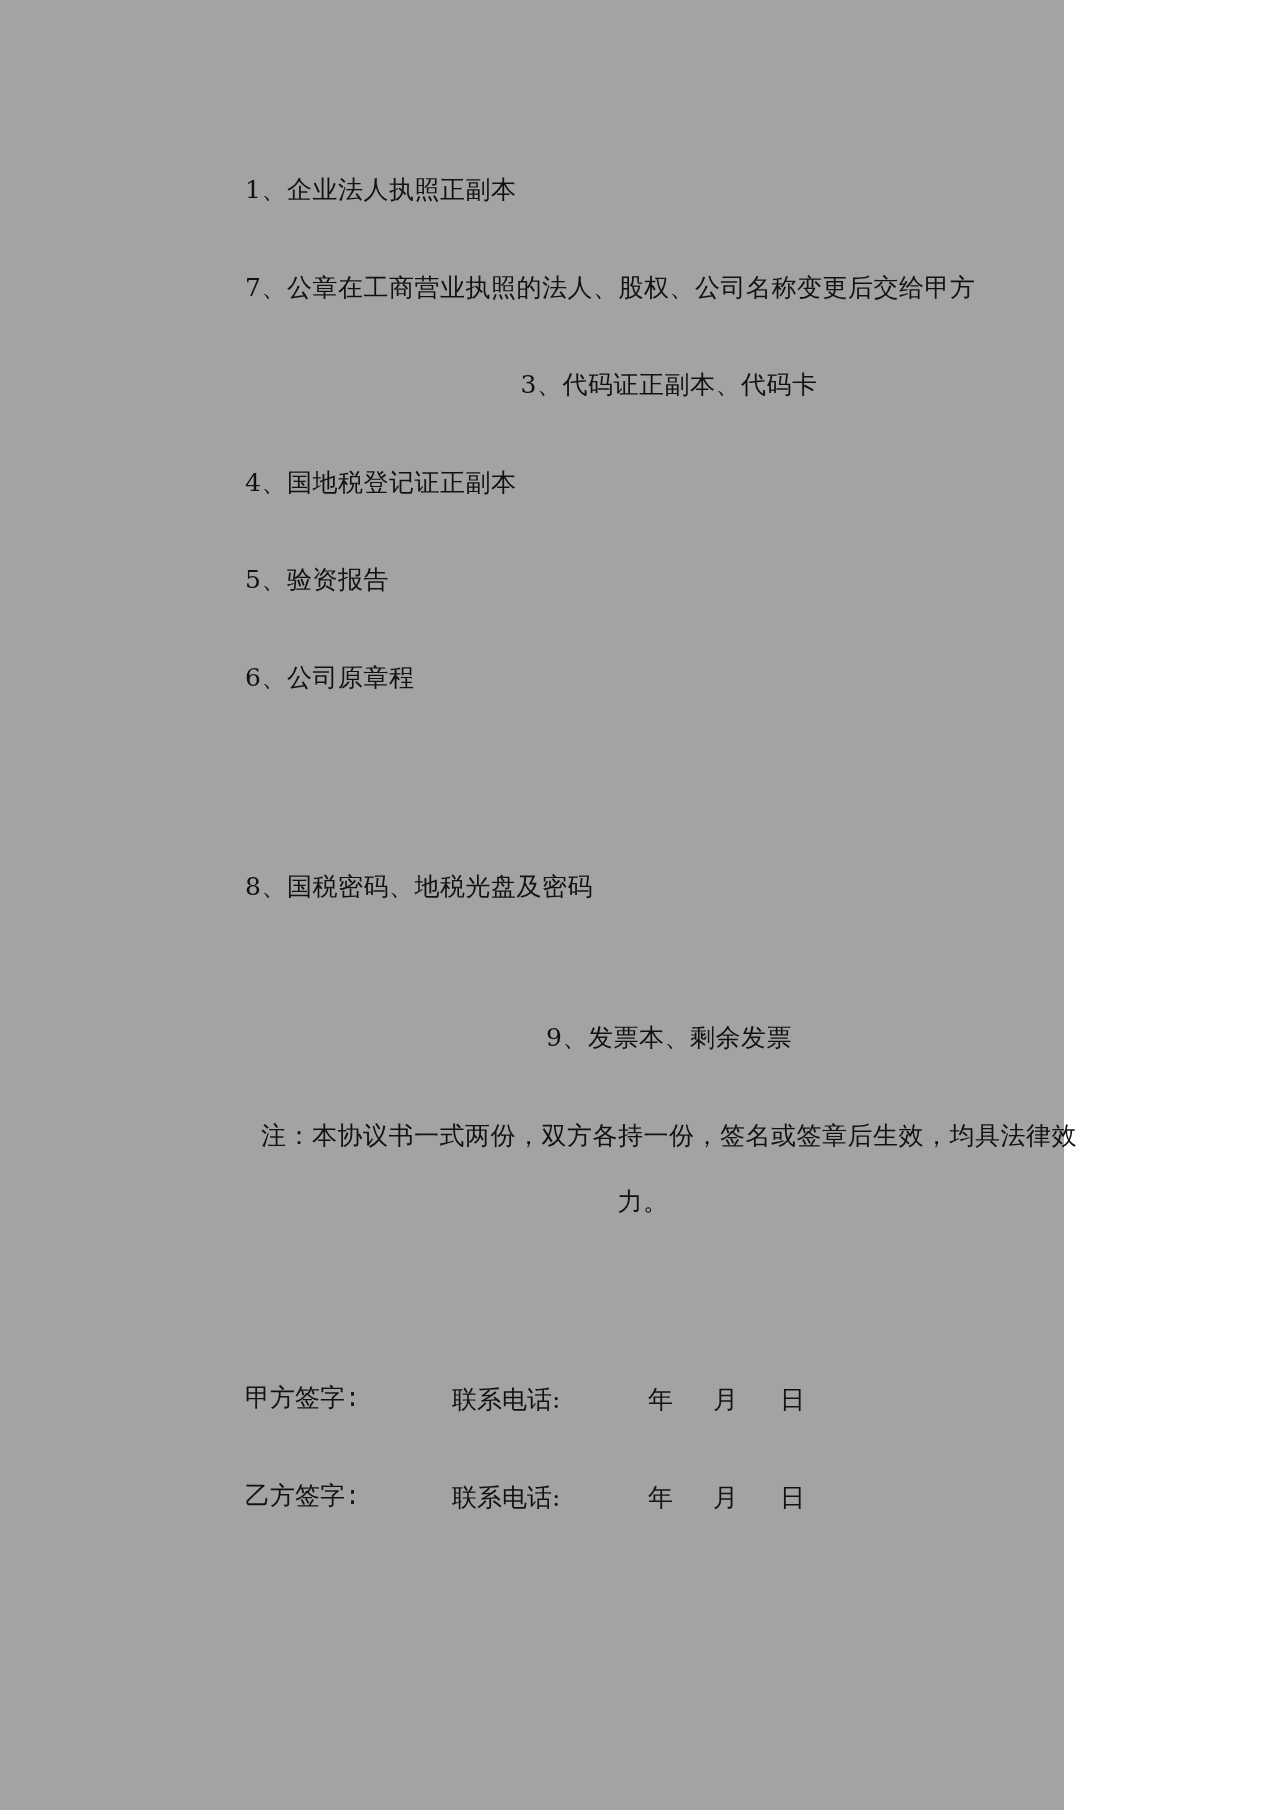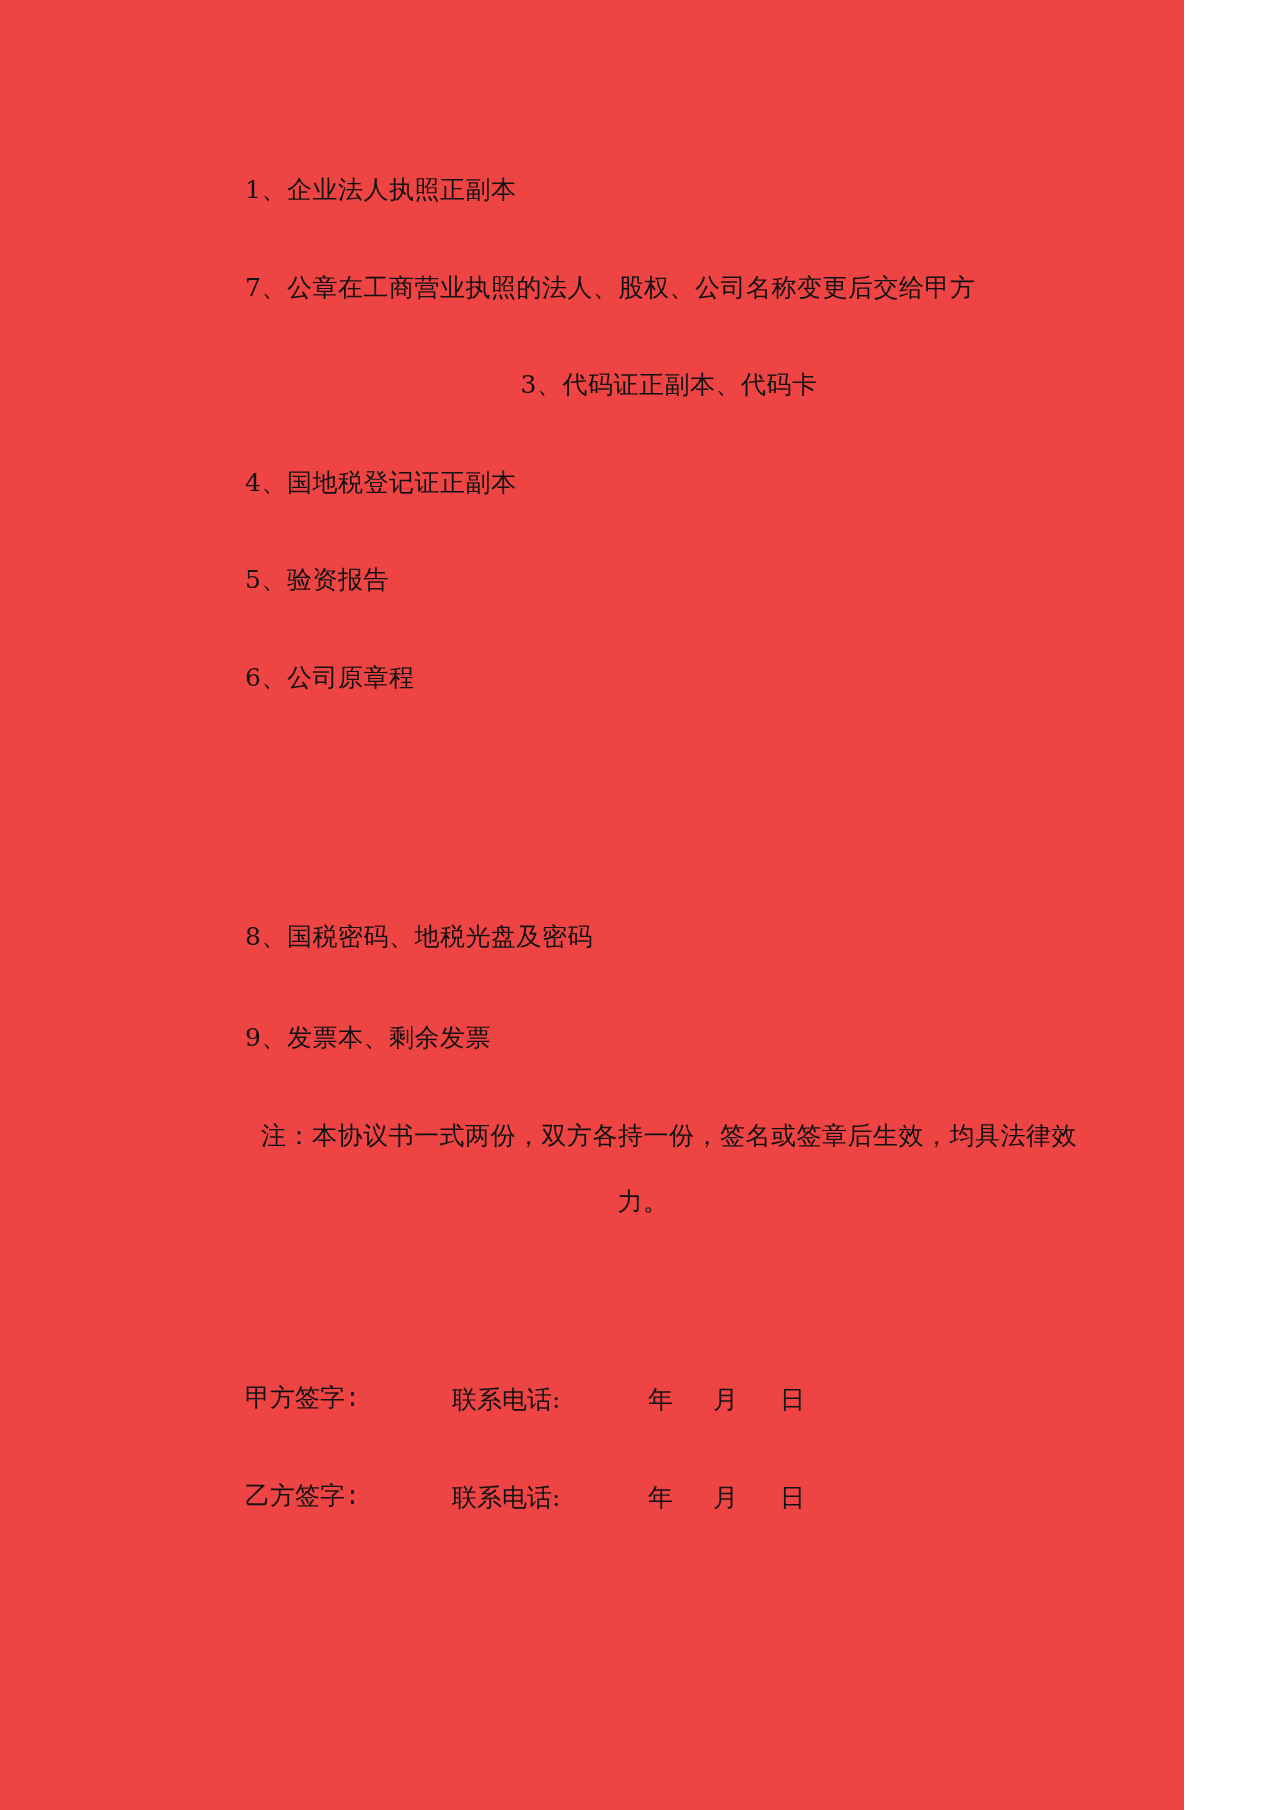--- a/index.html
+++ b/index.html
@@ -12,23 +12,23 @@
       height: 1810px;
       position: relative;
       overflow: hidden;
       font-family: "DejaVu Serif", "Liberation Serif", serif;
       color: #111111;
     }
     .page {
       position: absolute;
       left: 0;
       top: 0;
-      width: 1184px;
+      width: 1064px;
       height: 1810px;
-      background: #ef4444;
+      background: #a3a3a3;
     }
     .para {
       position: absolute;
       left: 193px;
       width: 900px;
       font-size: 25px;
       line-height: 66px;
       text-indent: 52px;
       letter-spacing: 0.5px;
       white-space: normal;
@@ -56,22 +56,22 @@
 <body>
 
 <div class="page">
 
   <p class="para" style="top:157px; margin:0;">1、企业法人执照正副本</p>
   <p class="para" style="top:255px; margin:0;">7、公章在工商营业执照的法人、股权、公司名称变更后交给甲方</p>
   <p class="para" style="top:352px; margin:0;text-align:center;">3、代码证正副本、代码卡</p>
   <p class="para" style="top:450px; margin:0;">4、国地税登记证正副本</p>
   <p class="para" style="top:547px; margin:0;">5、验资报告</p>
   <p class="para" style="top:645px; margin:0;">6、公司原章程</p>
-  <p class="para" style="top:904px; margin:0;">8、国税密码、地税光盘及密码</p>
-  <p class="para" style="top:1005px; margin:0;">9、发票本、剩余发票</p>
+  <p class="para" style="top:854px; margin:0;">8、国税密码、地税光盘及密码</p>
+  <p class="para" style="top:1005px; margin:0;text-align:center;">9、发票本、剩余发票</p>
 
   <p class="para" style="top:1103px; margin:0;text-align:center;">注：本协议书一式两份，双方各持一份，签名或签章后生效，均具法律效力。</p>
 
   <div class="sig-row" style="top:1380px;">
     <span class="sig-party">甲方签字:</span>
     <span class="sig-phone">联系电话:</span>
     <span class="sig-year">年</span>
     <span class="sig-month">月</span>
     <span class="sig-day">日</span>
   </div>

